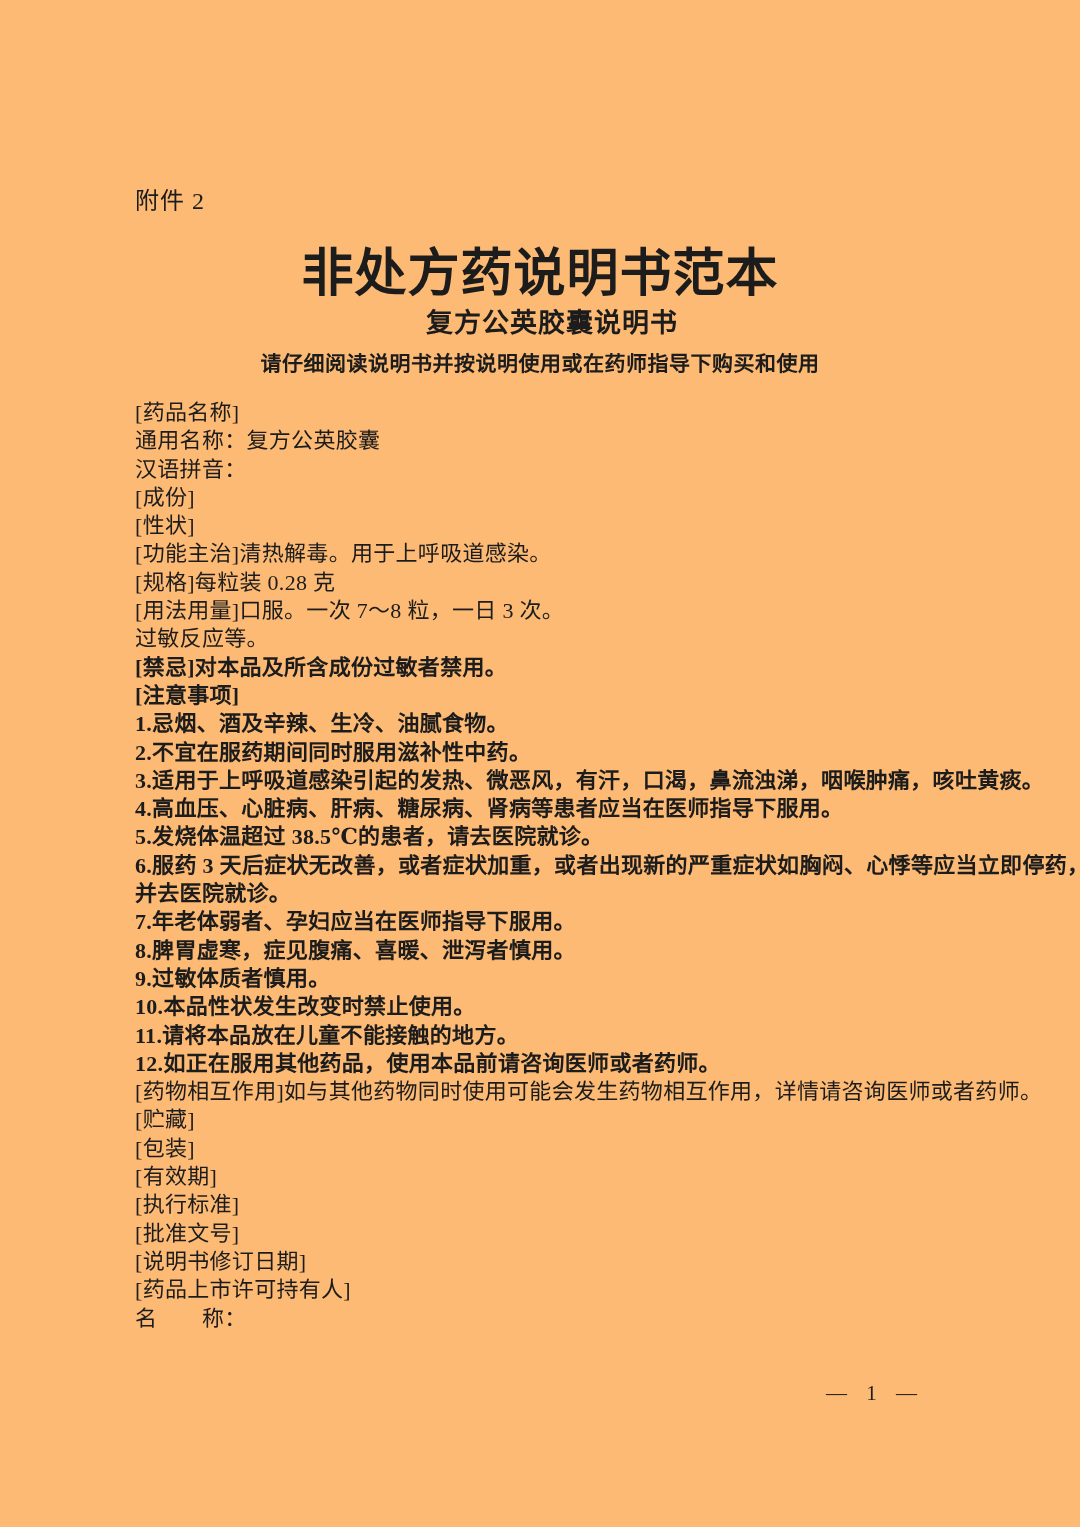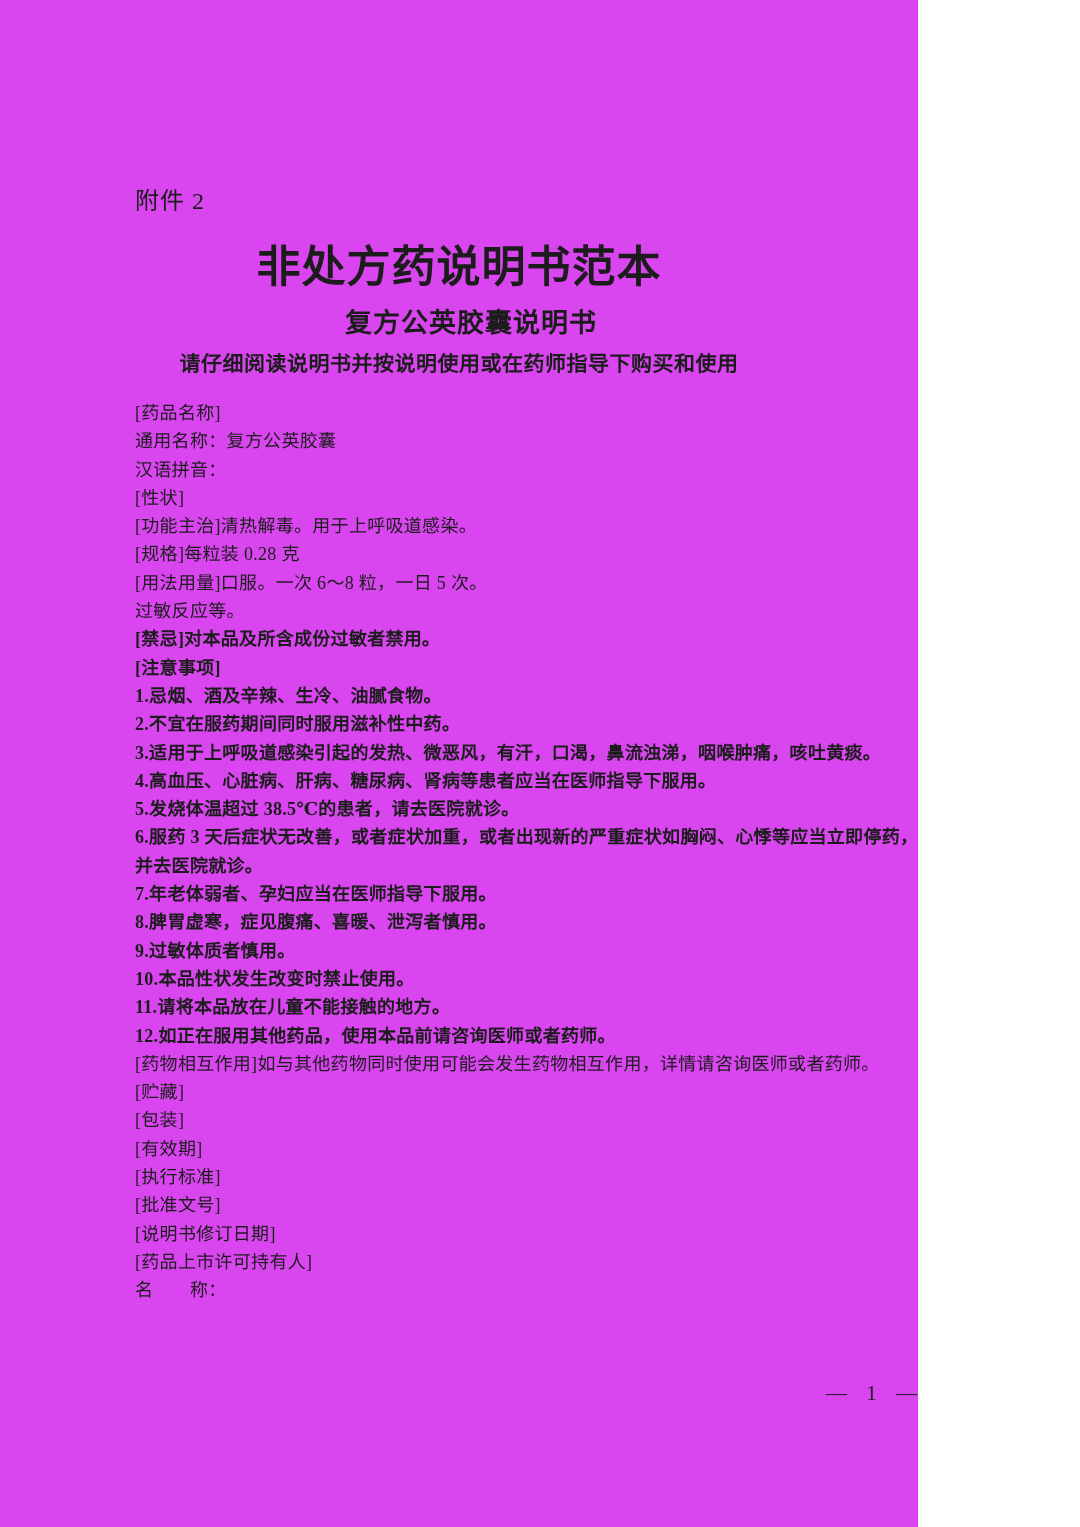--- a/index.html
+++ b/index.html
@@ -2,42 +2,42 @@
 <html lang="zh-CN"><head>
 <meta charset="utf-8">
 <style>
   html, body {
     margin: 0;
     padding: 0;
     background: #ffffff;
   }
   .page {
     position: relative;
-    width: 918px;
+    width: 1080px;
     height: 1527px;
-    background: #d946ef;
+    background: #fdba74;
     color: #1c1c1c;
     font-family: "Liberation Serif", "DejaVu Serif", serif;
     overflow: hidden;
   }
   .attachment-label {
     position: absolute;
     left: 135px;
     top: 181px;
     font-size: 24px;
     letter-spacing: 1px;
     white-space: nowrap;
   }
   .doc-title {
     position: absolute;
     left: 0;
     width: 100%;
     top: 231px;
     text-align: center;
-    font-size: 44px;
+    font-size: 52px;
     font-weight: 700;
     letter-spacing: 1px;
     white-space: nowrap;
   }
   .doc-subtitle {
     position: absolute;
     left: 0;
     width: 100%;
     top: 301px;
     text-align: center;
@@ -56,21 +56,21 @@
     font-size: 21px;
     font-weight: 700;
     letter-spacing: 0.5px;
     white-space: nowrap;
   }
   .document-body {
     position: absolute;
     left: 135px;
     top: 399px;
     width: 815px;
-    font-size: 18px;
+    font-size: 22px;
   }
   .document-body .line {
     height: 28.3px;
     line-height: 28.3px;
     white-space: nowrap;
     letter-spacing: 0.3px;
   }
   .document-body .line.bold {
     font-weight: 700;
   }
@@ -93,24 +93,25 @@
   <div class="doc-title">非处方药说明书范本</div>
 
   <div class="doc-subtitle">复方公英胶囊说明书</div>
 
   <div class="doc-notice">请仔细阅读说明书并按说明使用或在药师指导下购买和使用</div>
 
   <div class="document-body">
       <div class="line">[药品名称]</div>
       <div class="line">通用名称：复方公英胶囊</div>
       <div class="line">汉语拼音：</div>
+      <div class="line">[成份]</div>
       <div class="line">[性状]</div>
       <div class="line">[功能主治]清热解毒。用于上呼吸道感染。</div>
       <div class="line">[规格]每粒装 0.28 克</div>
-      <div class="line">[用法用量]口服。一次 6～8 粒，一日 5 次。</div>
+      <div class="line">[用法用量]口服。一次 7～8 粒，一日 3 次。</div>
       <div class="line">过敏反应等。</div>
       <div class="line bold">[禁忌]对本品及所含成份过敏者禁用。</div>
       <div class="line bold">[注意事项]</div>
       <div class="line bold">1.忌烟、酒及辛辣、生冷、油腻食物。</div>
       <div class="line bold">2.不宜在服药期间同时服用滋补性中药。</div>
       <div class="line bold">3.适用于上呼吸道感染引起的发热、微恶风，有汗，口渴，鼻流浊涕，咽喉肿痛，咳吐黄痰。</div>
       <div class="line bold">4.高血压、心脏病、肝病、糖尿病、肾病等患者应当在医师指导下服用。</div>
       <div class="line bold">5.发烧体温超过 38.5℃的患者，请去医院就诊。</div>
       <div class="line bold">6.服药 3 天后症状无改善，或者症状加重，或者出现新的严重症状如胸闷、心悸等应当立即停药，</div>
       <div class="line bold">并去医院就诊。</div>

